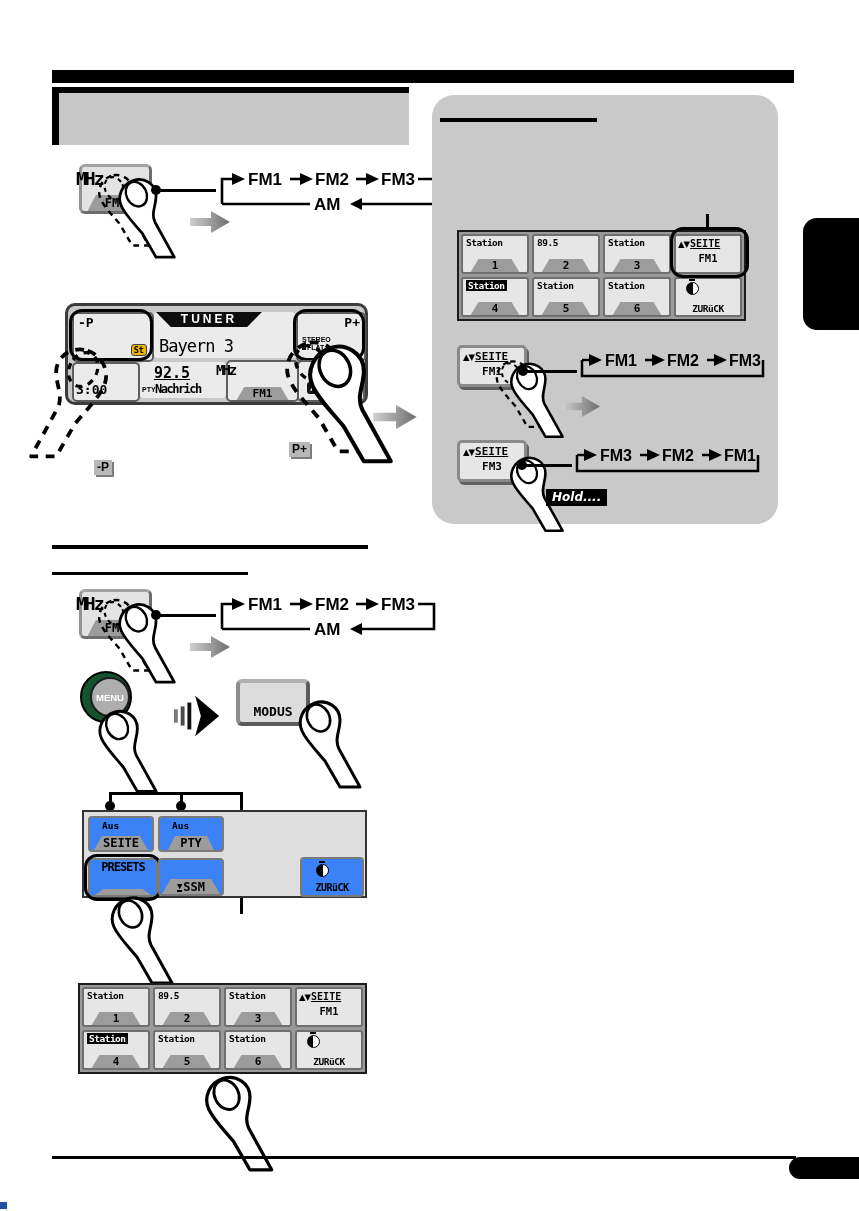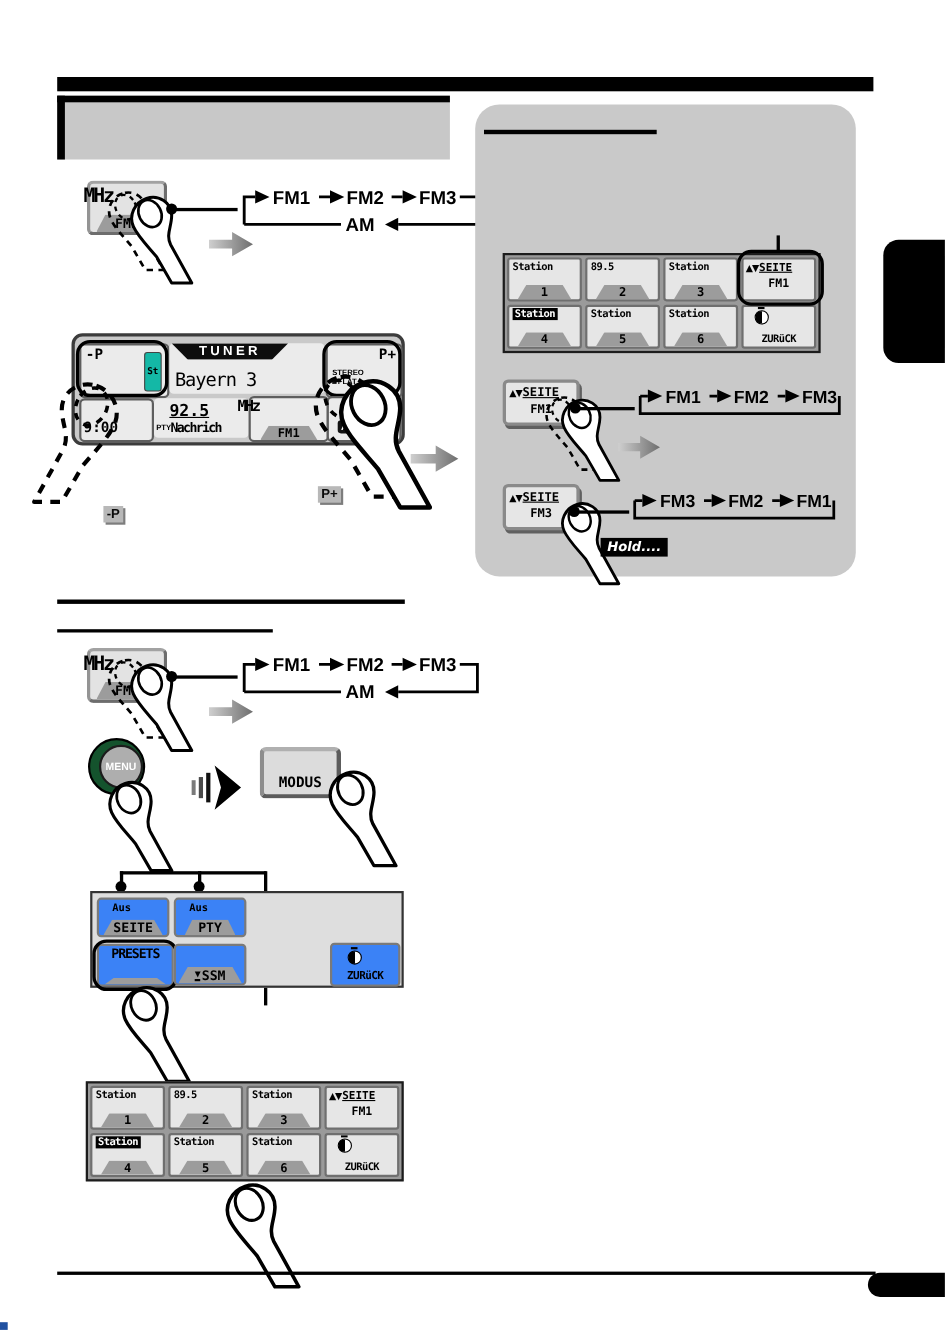--- a/index.html
+++ b/index.html
@@ -51,21 +51,21 @@
   .skey .seite-txt{font-size:11px;}
   .skey .seite-band{font-size:11px;margin-top:2px;}
 
   
   .dunit{position:absolute;background:#c9c9c9;border:3px solid #3c3c3c;border-radius:10px;}
   .dcell{position:absolute;background:#ebebeb;border:2.5px solid #5e5e5e;border-radius:5px;}
   .dopen{position:absolute;background:#ebebeb;border-radius:4px;}
   .banner{position:absolute;background:#0d0d0d;color:#fff;clip-path:polygon(0 0,100% 0,86% 100%,14% 100%);
           text-align:center;font:bold 12px "Liberation Sans",sans-serif;letter-spacing:3px;line-height:15px;}
   .stbadge{position:absolute;border:1.5px solid #444;border-radius:3px;font:bold 8.5px "DejaVu Sans Mono",monospace;
-           padding:12px 2px;background:#14b8a6;}
+           padding:0 2px;background:#eab308;}
   .tinyind{font:bold 7px "Liberation Sans",sans-serif;line-height:7.5px;letter-spacing:0;}
   .sq{display:inline-block;width:4px;height:4px;background:#111;margin-right:1px;}
   .afbadge{position:absolute;background:#111;color:#fff;border-radius:3px;font:bold 9px "Liberation Sans",sans-serif;
            padding:0 3px;line-height:12px;}
 
   
   .inlkey{position:absolute;background:#b8b8b8;box-shadow:2px 2px 0 #7d7d7d;
           font:bold 12px "Liberation Sans",sans-serif;padding:0 3px;line-height:15px;color:#0a0a0a;}
 
   
@@ -165,21 +165,21 @@
   <div class="dcell" style="left:228px;top:6px;width:66px;height:46px;">
     <span class="abs" style="right:4px;top:1px;font:bold 13px 'DejaVu Sans Mono',monospace;">P+</span>
     <span class="abs tinyind" style="left:4px;bottom:9px;">
       <span>STEREO</span><br>
       <span class="sq"></span><span>FLAT</span>
     </span>
   </div>
   <div class="ring" style="left:225px;top:3px;width:72px;height:52px;"></div>
 
   <div class="dcell" style="left:4px;top:56px;width:64px;height:36px;">
-    <span class="abs" style="left:2px;bottom:3px;font:bold 13px 'DejaVu Sans Mono',monospace;">9:00</span>
+    <span class="abs" style="left:2px;bottom:3px;font:bold 13px 'DejaVu Sans Mono',monospace;">3:00</span>
   </div>
   <div class="dopen" style="left:72px;top:56px;width:86px;height:36px;">
     <span class="abs" style="left:14px;top:2px;font:bold 15px 'DejaVu Sans Mono',monospace;text-decoration:underline;">92.5</span>
     <span class="abs" style="left:2px;bottom:5px;font:bold 7px 'Liberation Sans',sans-serif;">PTY</span>
     <span class="abs" style="left:15px;bottom:2px;font:bold 12px 'DejaVu Sans Mono',monospace;letter-spacing:-1.5px;">Nachrich</span>
   </div>
   <div class="dcell" style="left:158px;top:54px;width:69px;height:38px;">
     <span class="abs" style="left:-12px;top:0;font:bold 14px 'DejaVu Sans Mono',monospace;letter-spacing:-2px;">MHz</span>
     <span class="trap" style="width:52px;height:13px;font-size:11px;">FM1</span>
   </div>

